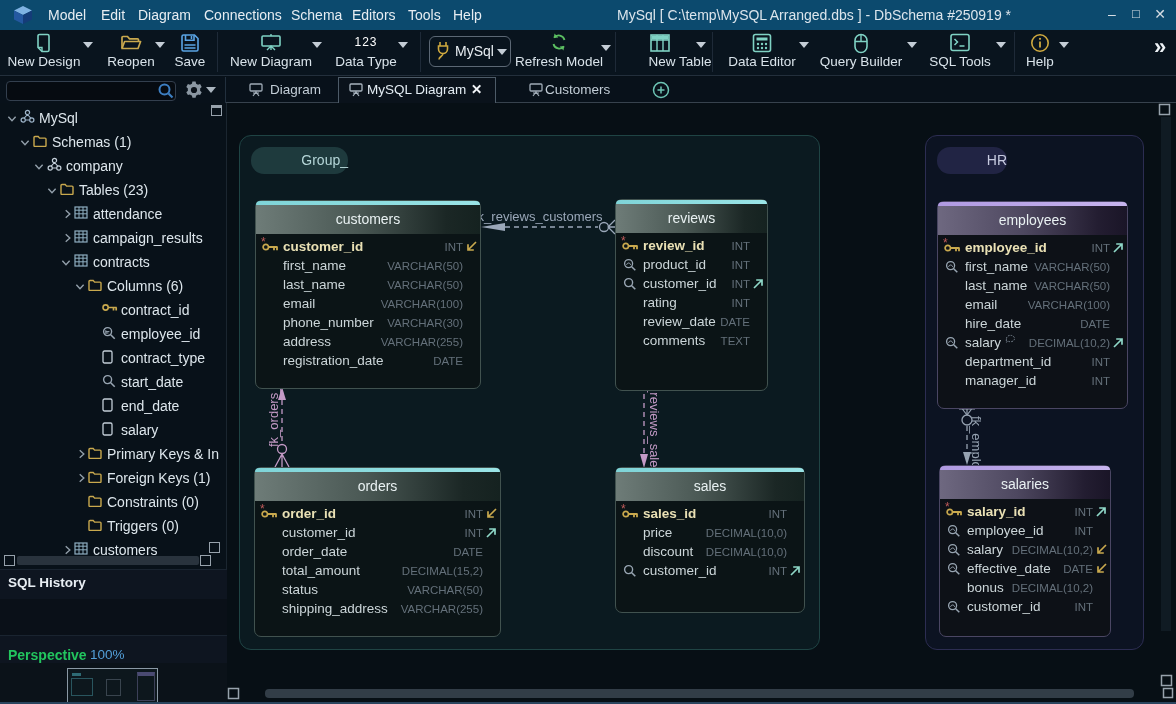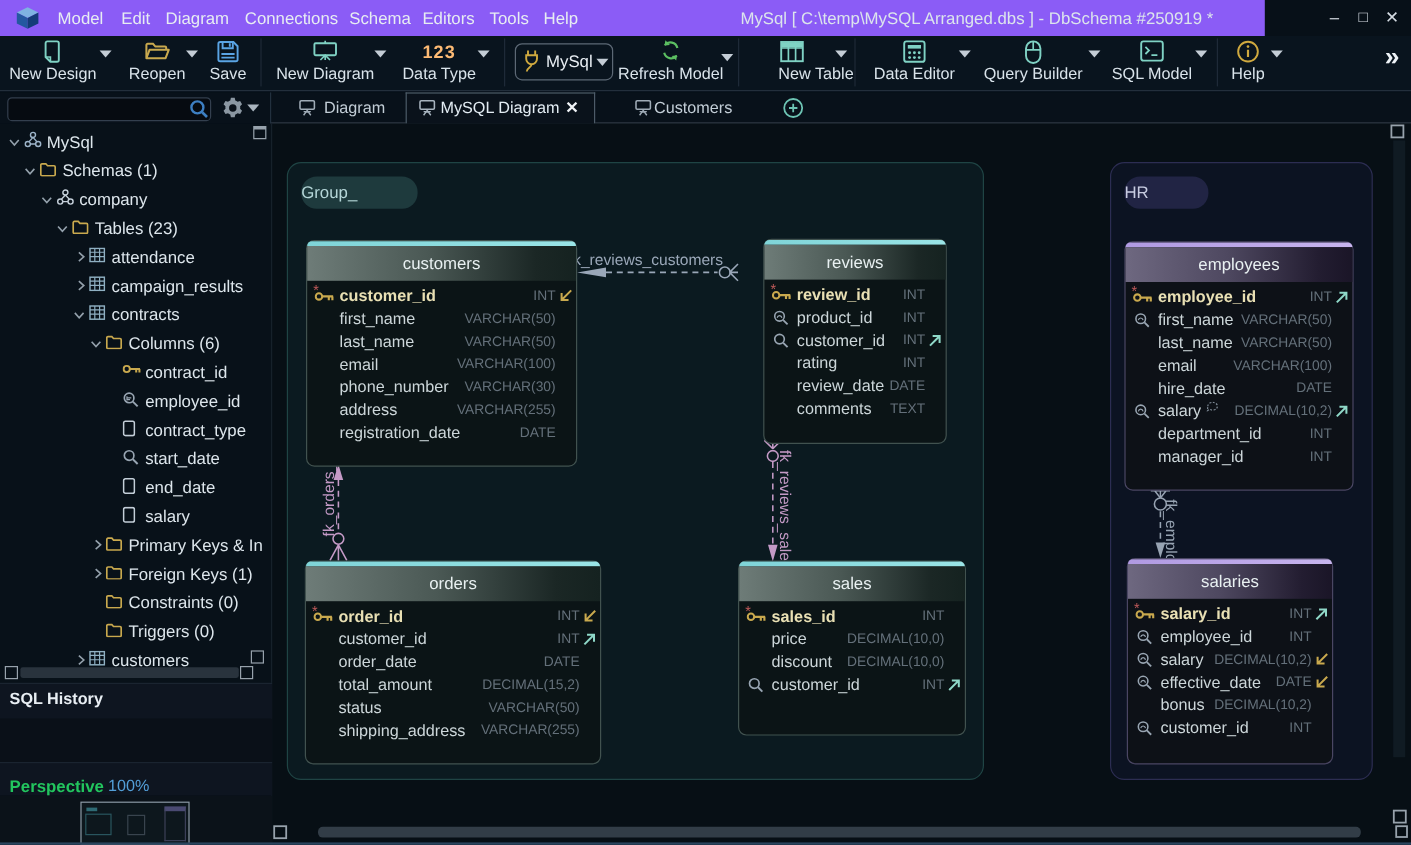--- a/index.html
+++ b/index.html
@@ -1,21 +1,21 @@
 <!DOCTYPE html>
 <html><head>
 <meta charset="utf-8">
 <style>
 * { margin:0; padding:0; box-sizing:border-box; }
 html,body { width:1176px; height:704px; overflow:hidden; background:#071018;
   font-family:"Liberation Sans", sans-serif; }
 #app { position:relative; width:1176px; height:704px; }
 
 
-#menubar { position:absolute; left:0; top:0; width:1054px; height:30px; background:#8b5cf6; }
+#menubar { position:absolute; left:0; top:0; width:1176px; height:30px; background:#0c4a6e; }
 .mi { position:absolute; top:0; height:30px; line-height:30px; color:#e7edf2; font-size:14px; }
 #title { position:absolute; top:0; height:30px; line-height:30px; color:#dce5ec; font-size:14px; }
 .winbtn { position:absolute; top:0; height:30px; line-height:28px; color:#d6dde4; font-size:14px; text-align:center; width:26px; }
 
 
 #toolbar { position:absolute; left:0; top:30px; width:1176px; height:46px; background:#09141e; border-bottom:1px solid #232f3c; }
 .tbl-lab { position:absolute; top:24px; color:#d9e3ea; font-size:13.5px; transform:translateX(-50%); white-space:nowrap; }
 .tbi { position:absolute; top:3px; transform:translateX(-50%); }
 .dd { position:absolute; width:0; height:0; border-left:5px solid transparent; border-right:5px solid transparent; border-top:6px solid #c4cdd6; }
 .tsep { position:absolute; top:2px; height:40px; width:1px; background:#1e2a38; }
@@ -33,21 +33,21 @@
 .trow { position:absolute; height:24px; line-height:24px; color:#dde6ec; font-size:14px; white-space:nowrap; }
 .tarr { position:absolute; width:10px; height:10px; }
 .ticon { position:absolute; top:4px; }
 .sqbox { position:absolute; width:11px; height:11px; border:1.5px solid #97a2ac; background:transparent; }
 .sqbox.f { border-top-width:3px; }
 
 
 #canvas { position:absolute; left:227px; top:103px; width:949px; height:601px; background:#070f15; }
 #lpanel { border-right:1px solid #1b2630; }
 .grp { position:absolute; border-radius:12px; }
-.grpchip { position:absolute; border-radius:13px; font-size:13.5px; text-align:left; }
+.grpchip { position:absolute; border-radius:13px; font-size:13.5px; text-align:right; }
 
 
 .tbl { position:absolute; border-radius:7px; background:#0b1416; border:1px solid #41524f; }
 .tbl.purple { border-color:#4a4663; background:#0d1117; }
 .ttop { height:4px; border-radius:6px 6px 0 0; background:linear-gradient(to right,#7fd4d8,#9ae4e6); }
 .purple .ttop { background:linear-gradient(to right,#b09ae2,#c7b4ee); }
 .thdr { height:29px; line-height:29px; text-align:center; color:#e9f1f2; font-size:14px;
   background:linear-gradient(to right,#6e7c78 0%,#4a5854 45%,#1b2725 85%,#152220 100%); }
 .purple .thdr { background:linear-gradient(to right,#6e6880 0%,#4e4860 45%,#231d31 85%,#1a1527 100%); }
 .trows { padding-top:3px; }
@@ -107,21 +107,21 @@
   <span class="tbl-lab" style="left:190px">Save</span>
   <div class="tsep" style="left:217px"></div>
 
   <svg class="tbi" style="left:271px" width="22" height="20" viewBox="0 0 22 20">
         <rect x="2" y="3" width="18" height="10" rx="1" fill="none" stroke="#7fd2c4" stroke-width="1.6"></rect>
         <path d="M11 13 v4 M7 17 l4 -4 l4 4 M11 3 v-2" fill="none" stroke="#7fd2c4" stroke-width="1.4"></path>
       </svg>
   <span class="tbl-lab" style="left:271px">New Diagram</span>
   <div class="dd" style="left:312px;top:12px"></div>
 
-  <span style="position:absolute;left:366px;top:5px;transform:translateX(-50%);color:#fdba74;font-size:15px;font-weight:bold;letter-spacing:1px">123</span>
+  <span style="position:absolute;left:366px;top:5px;transform:translateX(-50%);color:#ffffff;font-size:12px;font-weight:normal;letter-spacing:1px">123</span>
   <span class="tbl-lab" style="left:366px">Data Type</span>
   <div class="dd" style="left:398px;top:12px"></div>
   <div class="tsep" style="left:420px"></div>
 
   <div style="position:absolute;left:429px;top:6px;width:82px;height:31px;border:1.5px solid #5c6875;border-radius:6px"></div>
   <svg style="position:absolute;left:436px;top:10px" width="14" height="22" viewBox="0 0 14 22">
         <path d="M4 2 v4 M10 2 v4 M2.5 6 h9 v3 a4.5 4.5 0 0 1 -9 0 z M7 13.5 c0 3 -4 3 -4 6" fill="none" stroke="#cfa93f" stroke-width="1.6"></path>
       </svg>
   <span style="position:absolute;left:455px;top:13px;color:#e8eef3;font-size:14px">MySql</span>
   <div class="dd" style="left:497px;top:19px"></div>
@@ -160,21 +160,21 @@
         <rect x="1.5" y="1.5" width="12" height="18" rx="6" fill="none" stroke="#7fd2c4" stroke-width="1.6"></rect>
         <path d="M7.5 1.5 v7 M1.5 8.5 h12" stroke="#7fd2c4" stroke-width="1.4"></path>
       </svg>
   <span class="tbl-lab" style="left:861px">Query Builder</span>
   <div class="dd" style="left:907px;top:12px"></div>
 
   <svg class="tbi" style="left:960px" width="21" height="19" viewBox="0 0 21 19">
         <rect x="1.5" y="1.5" width="18" height="16" rx="2" fill="none" stroke="#7fd2c4" stroke-width="1.6"></rect>
         <path d="M5 6 l3 3 l-3 3 M10 13 h5" fill="none" stroke="#7fd2c4" stroke-width="1.5"></path>
       </svg>
-  <span class="tbl-lab" style="left:960px">SQL Model</span>
+  <span class="tbl-lab" style="left:960px">SQL Tools</span>
   <div class="dd" style="left:996px;top:12px"></div>
   <div class="tsep" style="left:1014px"></div>
 
   <svg class="tbi" style="left:1040px" width="20" height="20" viewBox="0 0 20 20">
         <circle cx="10" cy="10" r="8.2" fill="none" stroke="#cfa93f" stroke-width="1.6"></circle>
         <circle cx="10" cy="5.8" r="1.1" fill="#cfa93f"></circle>
         <path d="M10 8.5 v6" stroke="#cfa93f" stroke-width="1.8"></path>
       </svg>
   <span class="tbl-lab" style="left:1040px">Help</span>
   <div class="dd" style="left:1059px;top:12px"></div>
@@ -454,21 +454,21 @@
             <span class="nm">address</span>
             <span class="ty" style="margin-right:15px">VARCHAR(255)</span>
           </div>
       <div class="trw">
             <span class="ic"></span>
             <span class="nm">registration_date</span>
             <span class="ty" style="margin-right:15px">DATE</span>
           </div>
     </div>
   </div>
-  <div class="tbl " style="left:409px;top:96px;width:153px;height:171px">
+  <div class="tbl " style="left:388px;top:96px;width:153px;height:192px">
     <div class="ttop"></div>
     <div class="thdr">reviews</div>
     <div class="trows">
       <div class="trw">
             <span class="ic">
               <span class="ast">*</span>
               <svg style="position:absolute;left:0;top:3px" width="17" height="10" viewBox="0 0 17 10">
                 <circle cx="3.8" cy="5" r="2.7" fill="none" stroke="#c9a94e" stroke-width="1.7"></circle>
                 <path d="M6.6 5 h9 M12 5 v3.2 M15 5 v3.2" stroke="#c9a94e" stroke-width="1.8"></path>
               </svg>

